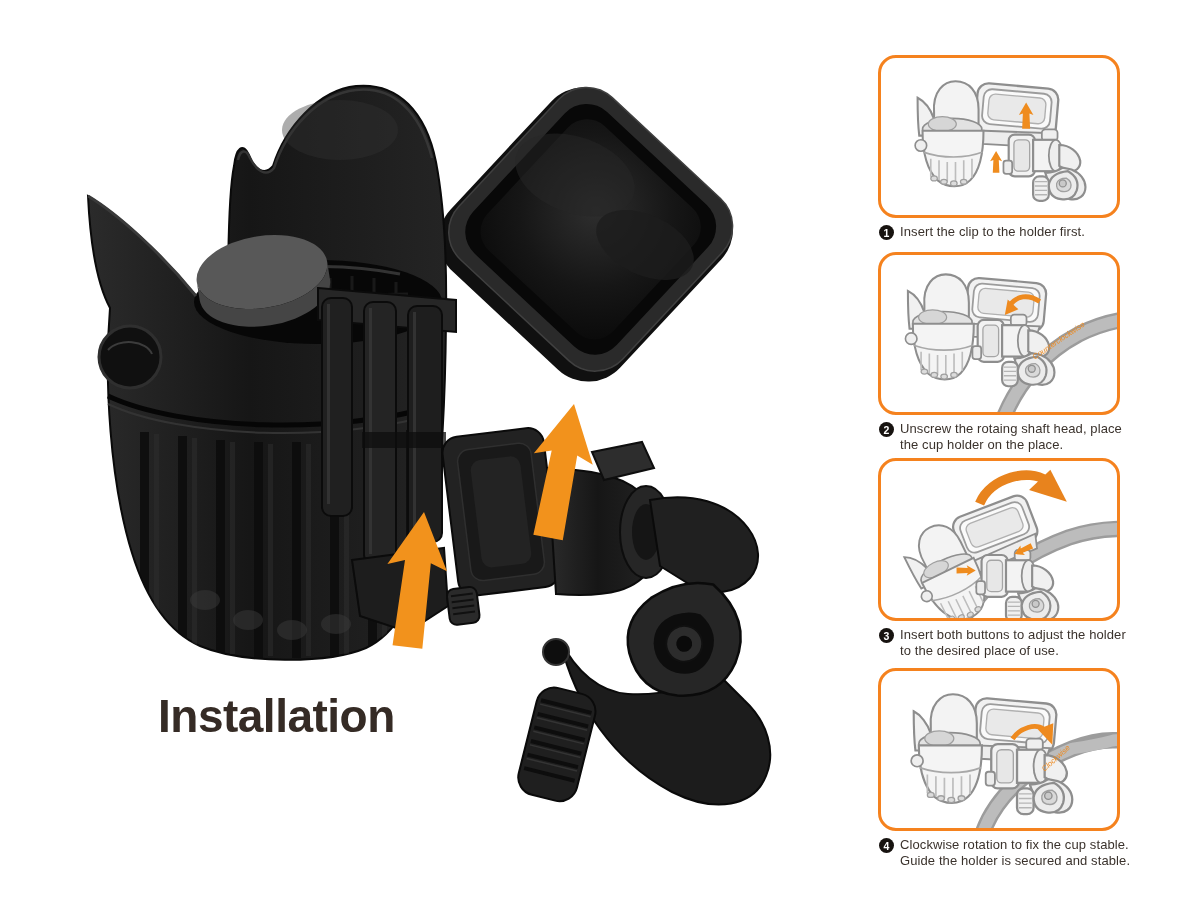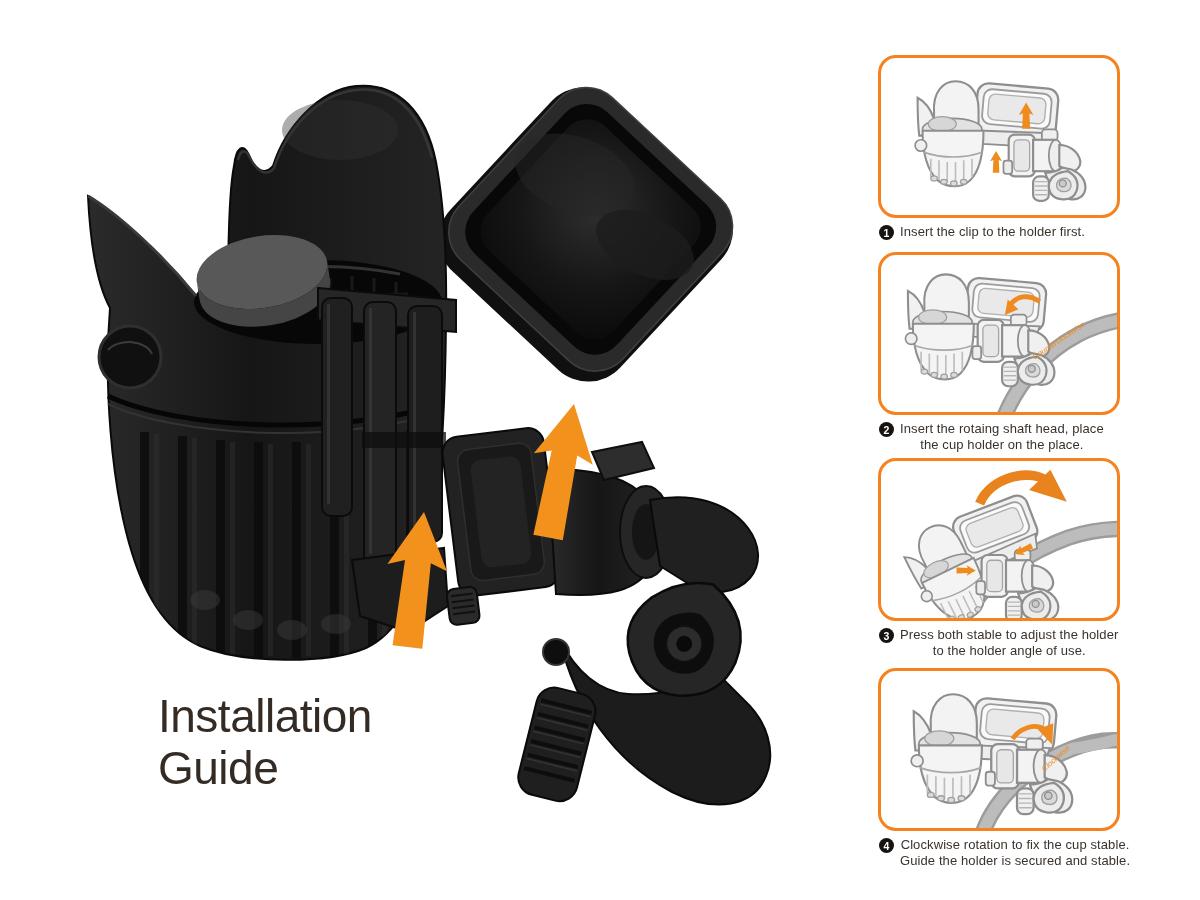--- a/index.html
+++ b/index.html
@@ -1,30 +1,30 @@
 <!DOCTYPE html>
 <html><head>
 <meta charset="utf-8">
 <style>
   html,body{margin:0;padding:0;background:#fff;}
   .page{position:relative;width:1200px;height:900px;background:#ffffff;overflow:hidden;
         font-family:"Liberation Sans",sans-serif;}
   .hero{position:absolute;left:0;top:0;}
-  .title{position:absolute;left:158px;top:690px;font-size:46px;font-weight:normal;
+  .title{position:absolute;left:158px;top:690px;font-size:46px;font-weight:bold;
          color:#352b25;line-height:52px;letter-spacing:-0.5px;}
   .steps{position:absolute;left:878px;top:0;width:246px;}
   .step{position:absolute;left:0;width:242px;}
   .step-figure{width:242px;height:163px;border:3px solid #F5821E;border-radius:18px;
                box-sizing:border-box;overflow:hidden;background:#fff;}
   .step-figure svg{display:block;width:100%;height:100%;}
   .step-caption{display:flex;margin-top:6px;align-items:flex-start;}
   .badge{width:15px;height:15px;border-radius:50%;background:#171310;color:#fff;
          font-size:10.5px;font-weight:bold;display:flex;align-items:center;
          justify-content:center;flex:0 0 15px;margin:1px 6px 0 1px;}
-  .cap{font-size:13px;line-height:16px;color:#3a322c;letter-spacing:0.1px;text-align:center;}
+  .cap{font-size:13px;line-height:16px;color:#3a322c;letter-spacing:0.1px;}
   .cap span{display:block;white-space:nowrap;}
 </style>
 </head>
 <body>
 
 <div class="page">
 
   <svg width="0" height="0" style="position:absolute" aria-hidden="true">
     <defs>
       <g id="m-basket">
@@ -191,21 +191,20 @@
         <circle cx="684" cy="644" r="8" fill="#0a0a0a"></circle>
       </g>
     </g>
 
     <use href="#bigArrow" transform="translate(424,512) rotate(7)"></use>
     <use href="#bigArrow" transform="translate(574,404) rotate(11)"></use>
   </svg>
 
   <div class="title">
     <div>Installation</div>
-    <div>Guide</div>
   </div>
 
   <div class="steps">
 
     <div class="step" style="top:55px">
       <div class="step-figure">
         <svg viewBox="0 0 240 162">
           <use href="#m-basket" transform="translate(100,12) scale(0.95)"></use>
           <use href="#m-cup" transform="translate(36,24) scale(0.85)"></use>
           <use href="#m-clamp" transform="translate(130,70) scale(0.9)"></use>
@@ -231,21 +230,21 @@
           <use href="#m-cup" transform="translate(26,20) scale(0.85)"></use>
           <use href="#m-clamp" transform="translate(98,58) scale(0.9)"></use>
           <path d="M162,48 C150,40 138,42 131,52" stroke="#EE8A1F" stroke-width="5" fill="none"></path>
           <polygon points="126,62 129,46 140,56" fill="#EE8A1F"></polygon>
           <text transform="translate(157,108) rotate(-34)" font-size="8" font-style="italic" fill="#EE8A1F">Counterclockwise</text>
         </svg>
       </div>
       <div class="step-caption">
         <span class="badge">2</span>
         <span class="cap">
-          <span>Insert the rotaing shaft head, place</span>
+          <span>Unscrew the rotaing shaft head, place</span>
           <span>the cup holder on the place.</span>
         </span>
       </div>
     </div>
 
     <div class="step" style="top:458px">
       <div class="step-figure">
         <svg viewBox="0 0 240 162">
           <path d="M80,168 C100,128 145,96 192,79 C212,72 230,70 248,70" stroke="#9c9c9c" stroke-width="17" fill="none" stroke-linecap="round"></path>
           <path d="M80,168 C100,128 145,96 192,79 C212,72 230,70 248,70" stroke="#bcbcbc" stroke-width="12" fill="none" stroke-linecap="round"></path>
@@ -256,22 +255,22 @@
           <use href="#m-clamp" transform="translate(102,88) scale(0.9)"></use>
           <path d="M100,44 C112,16 152,8 168,20" stroke="#E8831D" stroke-width="10" fill="none"></path>
           <polygon points="190,42 173,9 151,30" fill="#E8831D"></polygon>
           <use href="#m-arrow" transform="translate(96,113) rotate(90) scale(0.55)"></use>
           <use href="#m-arrow" transform="translate(136,96) rotate(-115) scale(0.55)"></use>
         </svg>
       </div>
       <div class="step-caption">
         <span class="badge">3</span>
         <span class="cap">
-          <span>Press both stable to adjust the holder</span>
-          <span>to the holder angle of use.</span>
+          <span>Insert both buttons to adjust the holder</span>
+          <span>to the desired place of use.</span>
         </span>
       </div>
     </div>
 
     <div class="step" style="top:668px">
       <div class="step-figure">
         <svg viewBox="0 0 240 162">
           <path d="M103,168 C115,132 150,98 196,80 C216,72 232,70 248,72" stroke="#9c9c9c" stroke-width="17" fill="none" stroke-linecap="round"></path>
           <path d="M103,168 C115,132 150,98 196,80 C248,72 232,70 248,72" stroke="#bcbcbc" stroke-width="12" fill="none" stroke-linecap="round"></path>
           <use href="#m-basket" transform="translate(98,14) scale(0.95)"></use>

